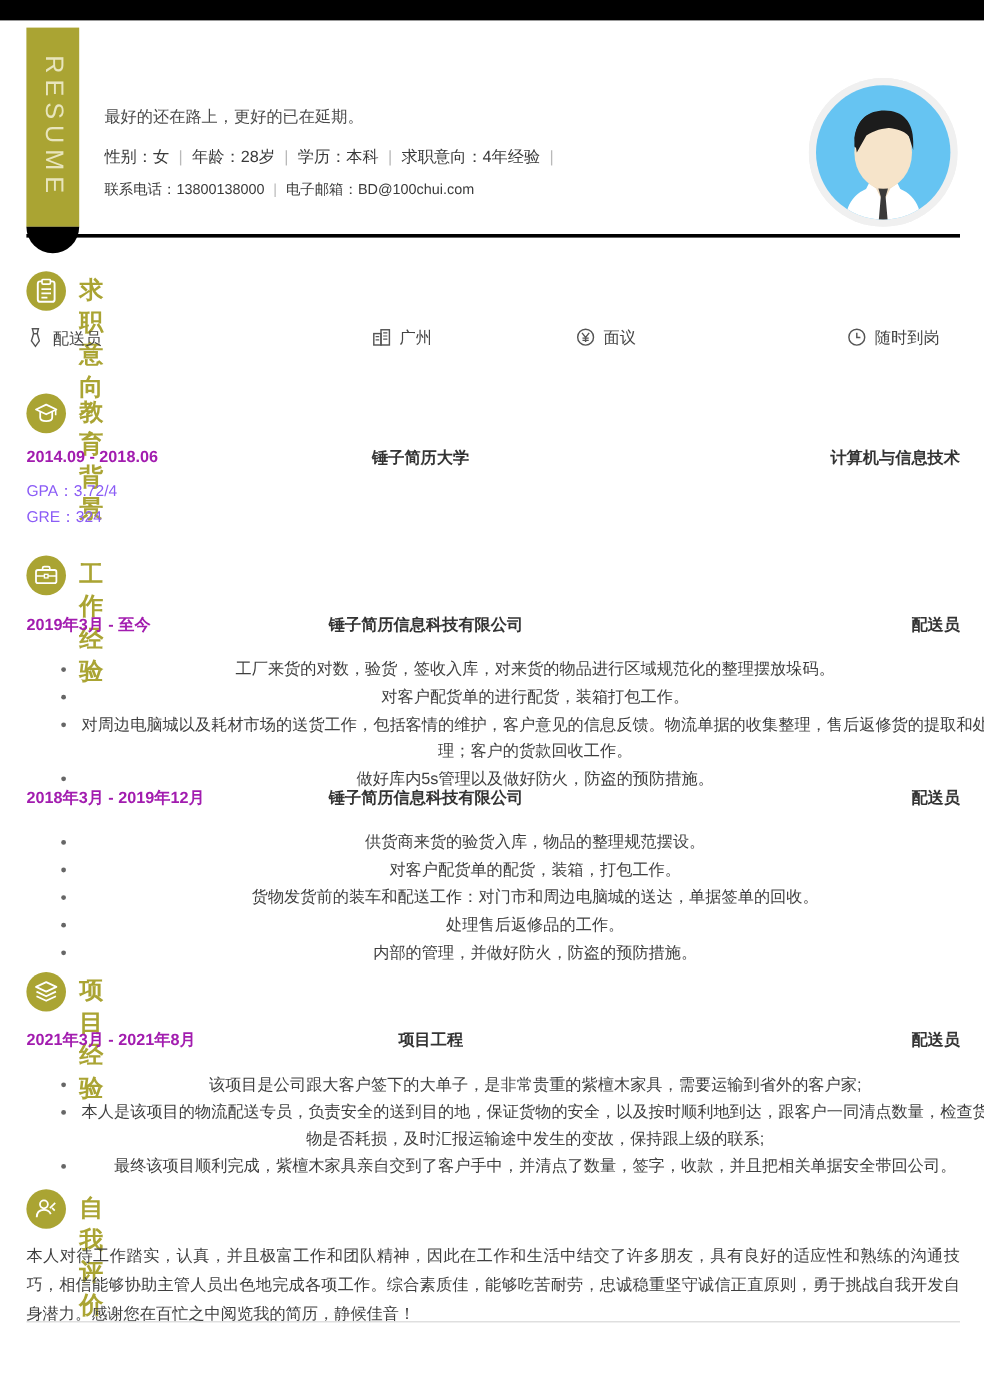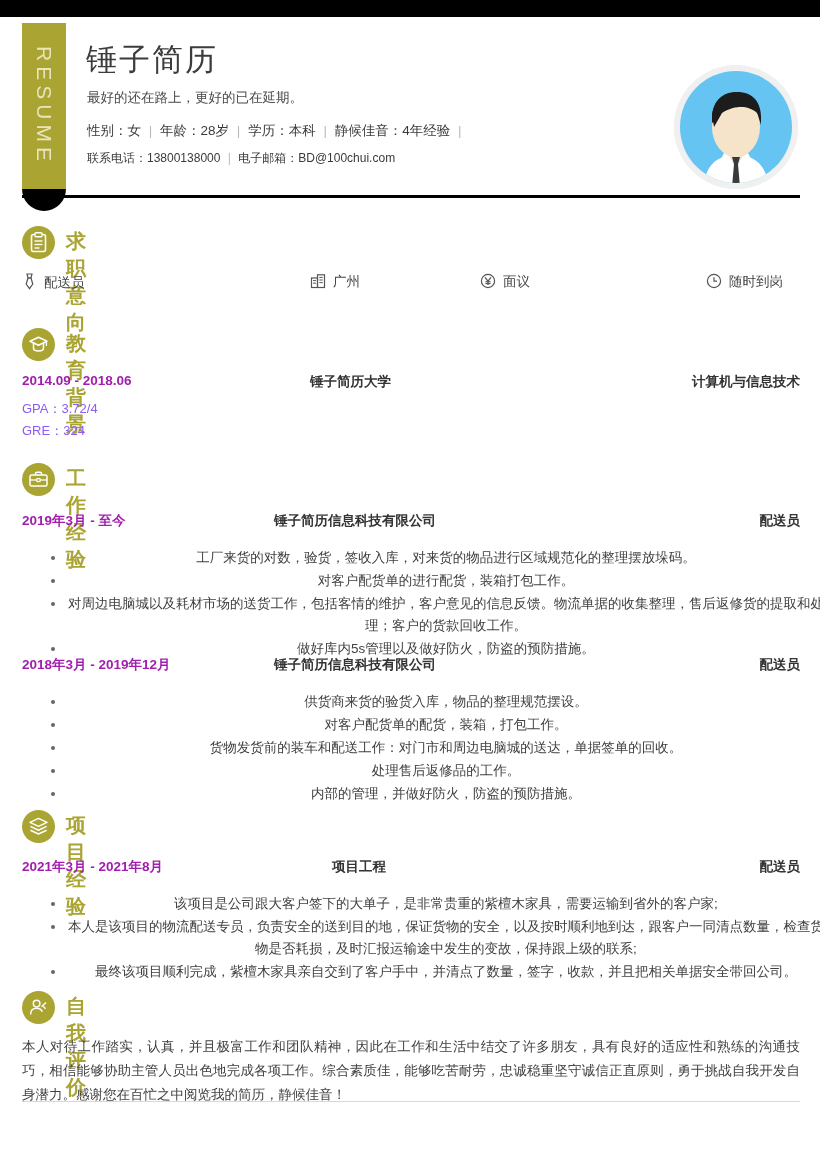--- a/index.html
+++ b/index.html
@@ -221,31 +221,30 @@
 <div class="top-bar"></div>
 
 <div class="header">
 
   <div class="ribbon">
     <div class="ribbon-text">RESUME</div>
   </div>
   <div class="ribbon-tail"></div>
   <div class="header-rule"></div>
 
-  <div class="name">锤子简历</div>
   <div class="tagline">最好的还在路上，更好的已在延期。</div>
 
   <div class="meta-line1">
     <span>性别：女</span>
     <span class="meta-sep">|</span>
     <span>年龄：28岁</span>
     <span class="meta-sep">|</span>
     <span>学历：本科</span>
     <span class="meta-sep">|</span>
-    <span>静候佳音：4年经验</span>
+    <span>求职意向：4年经验</span>
     <span class="meta-sep">|</span>
   </div>
 
   <div class="meta-line2">
     <span>联系电话：13800138000</span>
     <span class="meta-sep">|</span>
     <span>电子邮箱：BD@100chui.com</span>
   </div>
 
   <div class="avatar">

